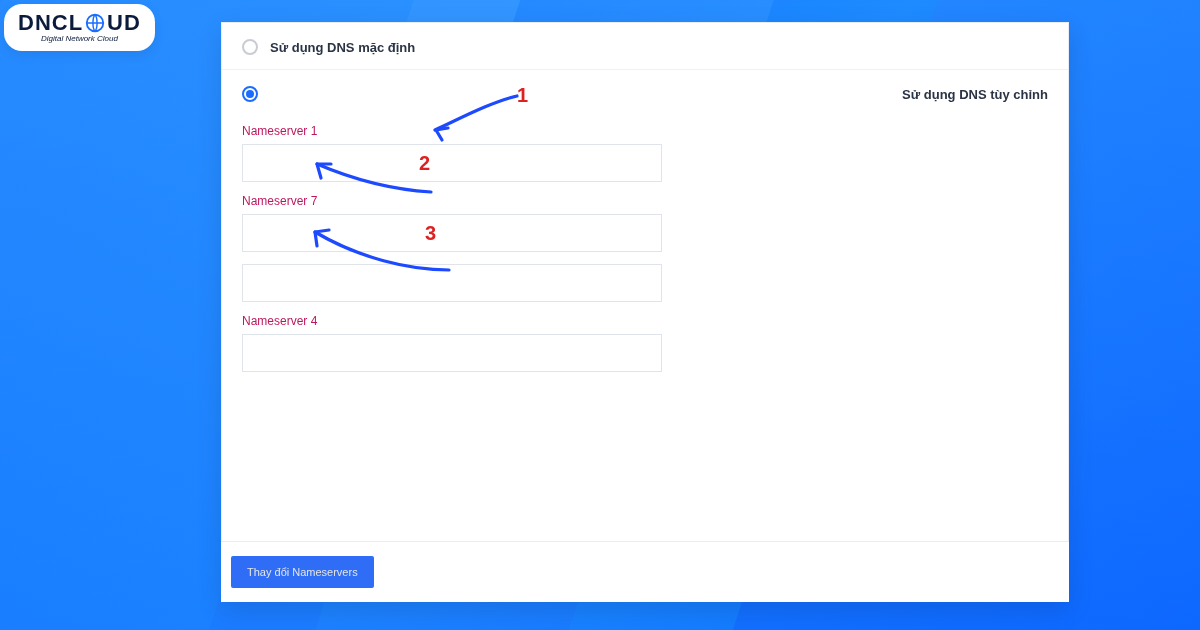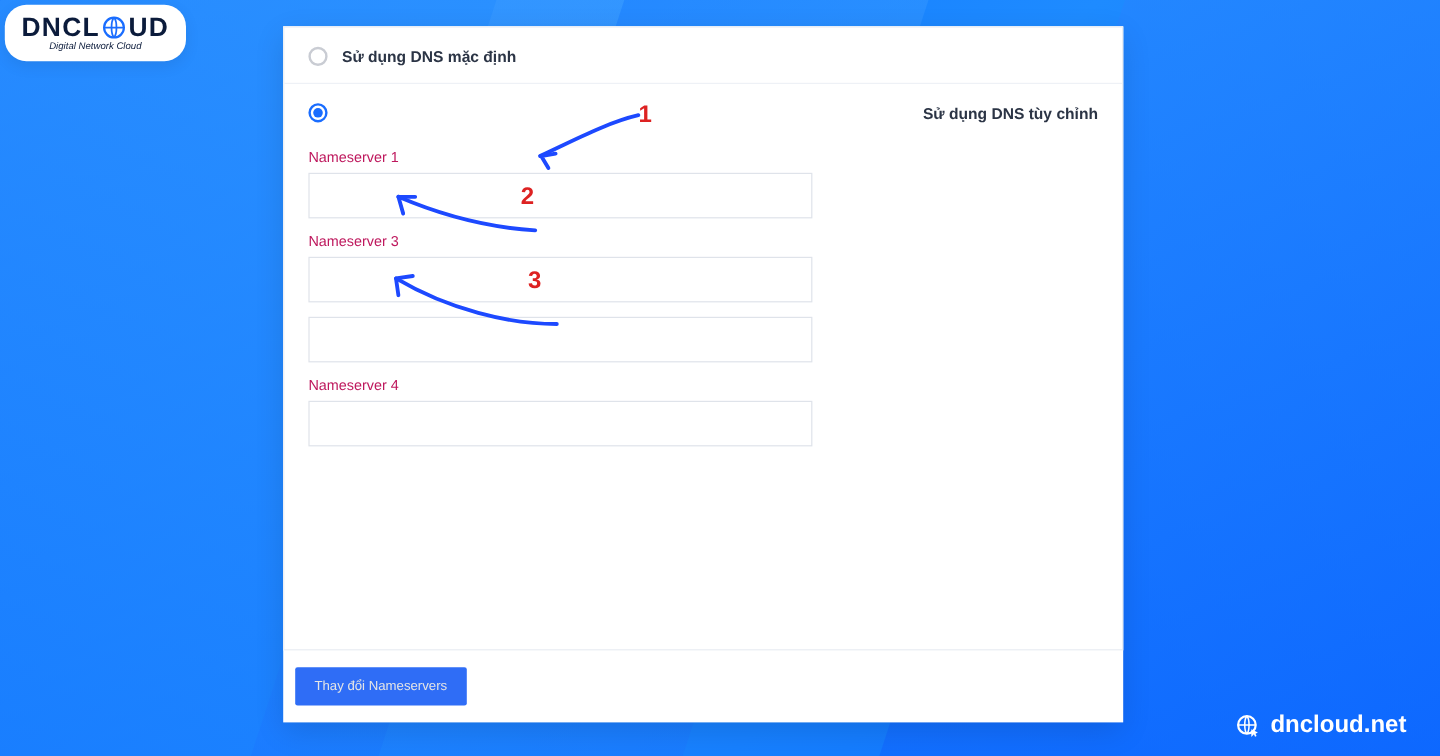--- a/index.html
+++ b/index.html
@@ -25,21 +25,21 @@
   .logo-main .globe { width: 22px; height: 22px; margin: 0 1px; display: inline-flex; align-items: center; justify-content: center; }
   .logo-sub { font-size: 8px; color: #0b1b3b; font-style: italic; margin-top: -2px; }
 
   .footer-link {
     position: absolute; right: 28px; bottom: 14px; color: #fff; font-weight: 700;
     font-size: 20px; display: flex; align-items: center; gap: 8px;
   }
   .footer-link .gicon { width: 22px; height: 22px; }
 
   .panel {
-    position: absolute; left: 236px; top: 22px; width: 700px; height: 580px;
+    position: absolute; left: 221px; top: 22px; width: 848px; height: 580px;
     background: #fff; box-shadow: 0 8px 24px rgba(0,0,0,.12);
   }
   .card {
     position: absolute; left: 0; top: 0; right: 0; height: 520px;
     border: 1px solid #e9edf3; background: #fff;
   }
   .row-default {
     display: flex; align-items: center; gap: 12px; padding: 16px 20px 14px;
     border-bottom: 1px solid #eef1f6;
   }
@@ -109,21 +109,21 @@
         <span class="radio selected"></span>
         <span class="opt-label">Sử dụng DNS tùy chỉnh</span>
       </div>
 
       <div class="fields">
         <div class="field">
           <label class="flabel">Nameserver 1</label>
           <input class="tinput" type="text" value="" style="">
         </div>
         <div class="field">
-          <label class="flabel">Nameserver 3</label>
+          <label class="flabel">Nameserver 7</label>
           <input class="tinput" type="text" value="" style="">
         </div>
         <div class="field">
           <input class="tinput" type="text" value="" style="">
         </div>
         <div class="field">
           <label class="flabel">Nameserver 4</label>
           <input class="tinput" type="text" value="" style="">
         </div>
       </div>
@@ -143,23 +143,13 @@
       <text x="120" y="18" class="num">2</text>
     </svg>
 
     <svg class="anno" style="left:78px; top:198px;" width="170" height="70" viewBox="0 0 170 70">
       <path d="M150 50 C 110 50, 60 38, 16 12"></path>
       <path d="M16 12 l14 -2 M16 12 l2 14"></path>
       <text x="126" y="20" class="num">3</text>
     </svg>
   </div>
 
-  <div class="footer-link">
-    <span class="gicon">
-      <svg viewBox="0 0 24 24" width="22" height="22">
-          <circle cx="11" cy="11" r="8" fill="none" stroke="#fff" stroke-width="2"></circle>
-          <path d="M3 11h16M11 3c2.6 2.6 2.6 13.4 0 16M11 3c-2.6 2.6-2.6 13.4 0 16" fill="none" stroke="#fff" stroke-width="1.4"></path>
-          <path d="M15 15l6 3-2.2 1 1 2.2-1.4.6-1-2.2L15 22z" fill="#fff"></path>
-        </svg>
-    </span>
-    <span>dncloud.net</span>
-  </div>
 </div>
 
 </body></html>

